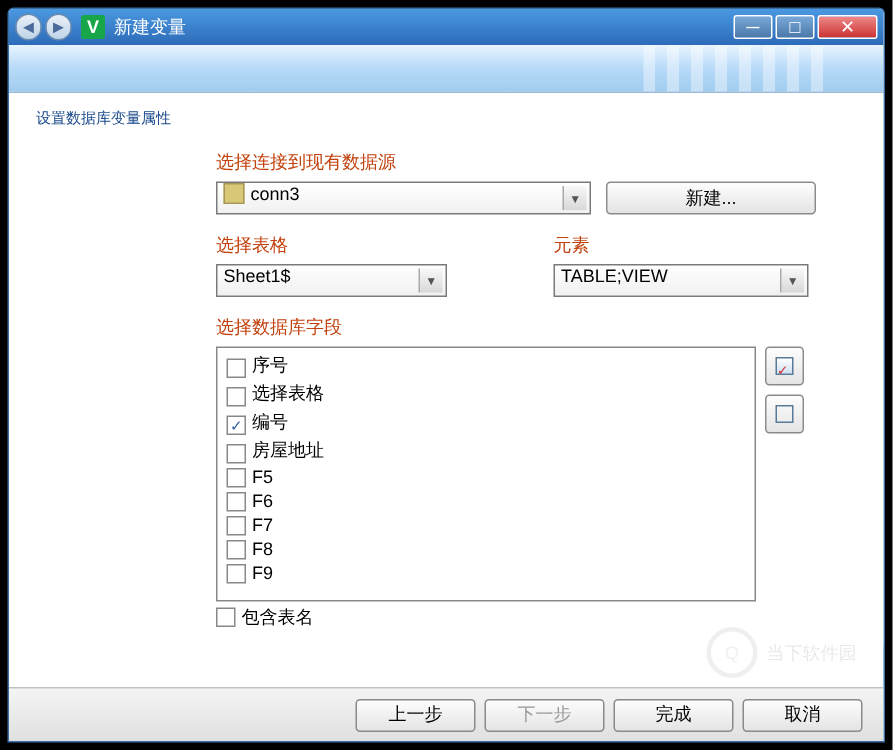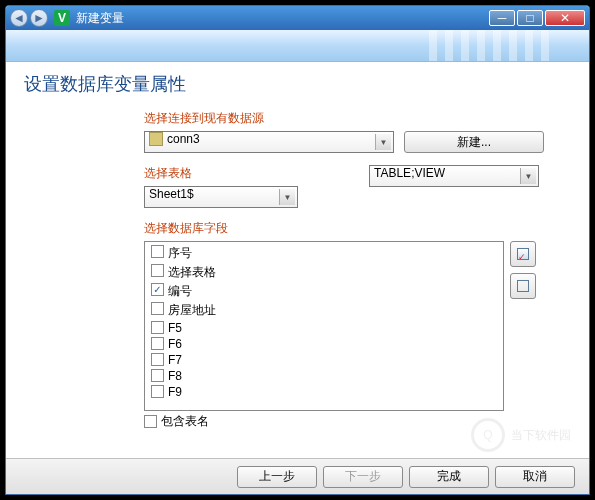--- a/index.html
+++ b/index.html
@@ -10,37 +10,37 @@
 .app-icon{width:16px;height:16px;background:#17a74a;color:#fff;margin:0 6px 0 4px;display:flex;align-items:center;justify-content:center;font-weight:bold;font-size:11px;border-radius:2px}
 .title-text{color:#fff;flex:1}
 .win-btns{display:flex;gap:2px}
 .win-btn{width:26px;height:16px;border:1px solid #fff;border-radius:2px;display:flex;align-items:center;justify-content:center;cursor:pointer;font-size:10px;color:#fff}
 .win-min{background:linear-gradient(#7aa8d8,#4a78a8)}
 .win-max{background:linear-gradient(#7aa8d8,#4a78a8)}
 .win-close{background:linear-gradient(#e88,#c33);width:40px}
 .header-band{height:32px;background:linear-gradient(#e8f4ff 0%,#b8daf8 50%,#a0ccf0 100%);border-bottom:1px solid #9ab8d8;position:relative;overflow:hidden}
 .header-band::after{content:"";position:absolute;right:40px;top:0;bottom:0;width:120px;background:repeating-linear-gradient(90deg,rgba(255,255,255,.4) 0 8px,transparent 8px 16px)}
 .content{padding:10px 18px;background:#fff}
-.heading{color:#1a4a8a;font-size:18px;font-weight:normal;margin-bottom:14px}
+.heading{color:#1a4a8a;font-size:10px;font-weight:normal;margin-bottom:14px}
 .form{margin-left:120px;width:430px}
 .label{color:#c2410c;margin-bottom:4px;display:block}
 .row{display:flex;gap:10px;align-items:center;margin-bottom:12px}
 .select,.combo{height:22px;border:1px solid #7a7a7a;background:linear-gradient(#fff,#f0f0f0);display:flex;padding:0 4px;cursor:pointer;position:relative}
 .select .arrow,.combo .arrow{position:absolute;right:2px;top:2px;bottom:2px;width:16px;background:linear-gradient(#f8f8f8,#d8d8d8);border-left:1px solid #aaa;display:flex;align-items:center;justify-content:center;color:#555;font-size:8px}
 .db-icon{width:14px;height:14px;background:#d8c878;border:1px solid #a89858;margin-right:4px;display:inline-block}
 .btn{height:22px;padding:0 18px;background:linear-gradient(#fdfdfd,#e4e4e4);border:1px solid #8a8a8a;border-radius:3px;cursor:pointer;display:flex;align-items:center;justify-content:center;min-width:80px}
 .btn.disabled{color:#999;cursor:default}
 .two-col{display:flex;gap:20px;margin-bottom:12px}
 .col{flex:1}
 .field-area{display:flex;gap:6px}
 .listbox{width:360px;height:170px;border:1px solid #888;background:#fff;overflow-y:scroll;padding:2px}
 .listbox::-webkit-scrollbar{width:16px}
 .listbox::-webkit-scrollbar-track{background:#f0f0f0;border-left:1px solid #ccc}
 .listbox::-webkit-scrollbar-thumb{background:linear-gradient(90deg,#e8e8e8,#c8c8c8);border:1px solid #aaa;border-radius:2px}
-.list-item{display:flex;align-items:flex-start;padding:1px 4px;gap:4px}
+.list-item{display:flex;align-items:flex-end;padding:1px 4px;gap:4px}
 .cb{width:13px;height:13px;border:1px solid #888;background:#fff;display:inline-flex;align-items:center;justify-content:center;cursor:pointer;font-size:10px;color:#2a5a9a}
 .side-btns{display:flex;flex-direction:column;gap:6px}
 .icon-btn{width:26px;height:26px;border:1px solid #8a8a8a;background:linear-gradient(#fdfdfd,#e4e4e4);border-radius:3px;cursor:pointer;display:flex;align-items:center;justify-content:center}
 .icon-btn .sq{width:12px;height:12px;border:1px solid #5a7a9a}
 .icon-btn .sq.chk{background:linear-gradient(#fff,#d0e0f0)}
 .icon-btn .sq.chk::after{content:"✓";font-size:9px;color:#c33}
 .include-row{margin-top:2px;display:flex;align-items:center;gap:4px}
 .footer{position:absolute;bottom:0;left:0;right:0;height:36px;background:linear-gradient(#f4f4f4,#e0e0e0);border-top:1px solid #c0c0c0;display:flex;align-items:center;justify-content:flex-end;padding:0 14px;gap:6px}
 .watermark{position:absolute;right:18px;bottom:42px;opacity:.18;display:flex;align-items:center;gap:6px;color:#888;font-size:14px}
 .watermark .circ{width:34px;height:34px;border:3px solid #aaa;border-radius:50%;display:flex;align-items:center;justify-content:center;font-size:18px;color:#aaa}
@@ -93,20 +93,21 @@
 
       <div class="two-col">
         <div class="col">
           <span class="label">选择表格</span>
           <div class="select" style="width:154px">
             <span>Sheet1$</span>
             <span class="arrow">▼</span>
           </div>
         </div>
         <div class="col">
+          <span class="label">元素</span>
           <div class="select" style="width:170px">
             <span>TABLE;VIEW</span>
             <span class="arrow">▼</span>
           </div>
         </div>
       </div>
 
       <span class="label">选择数据库字段</span>
       <div class="field-area">
         <div class="listbox" id="fields-list">

